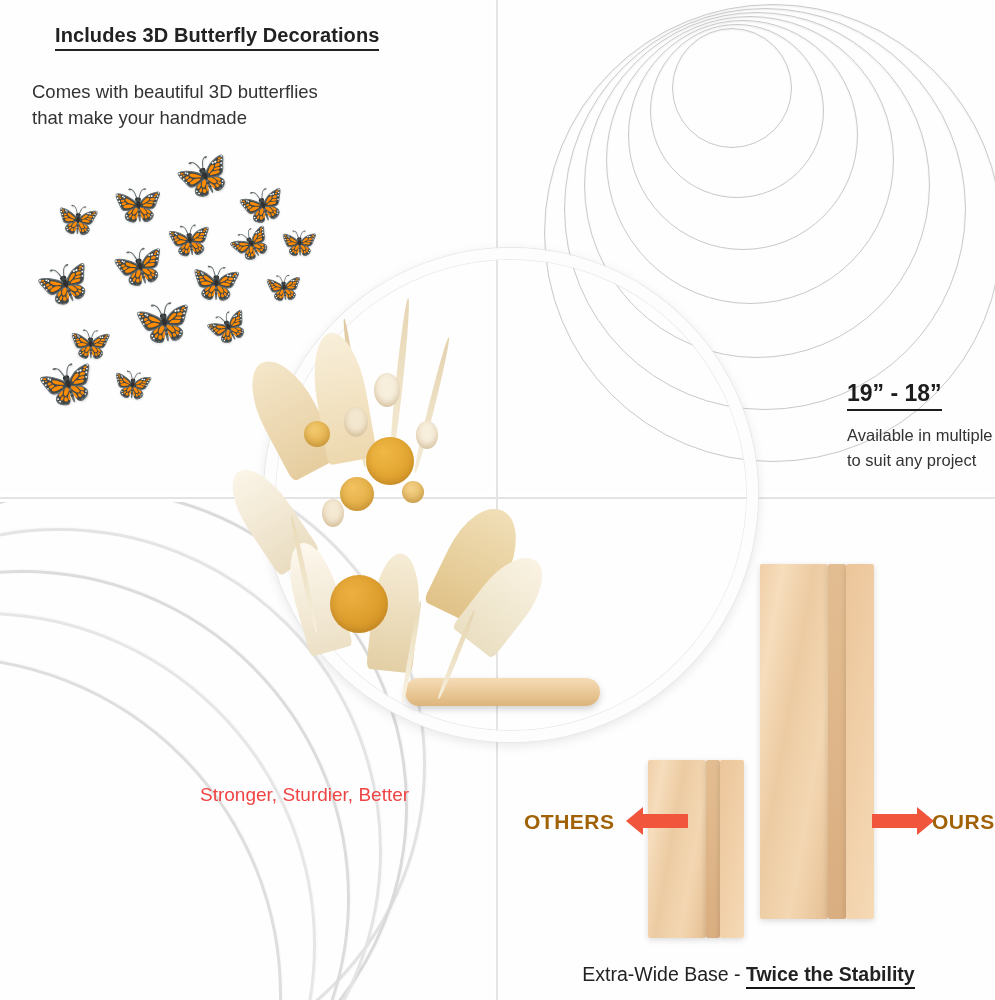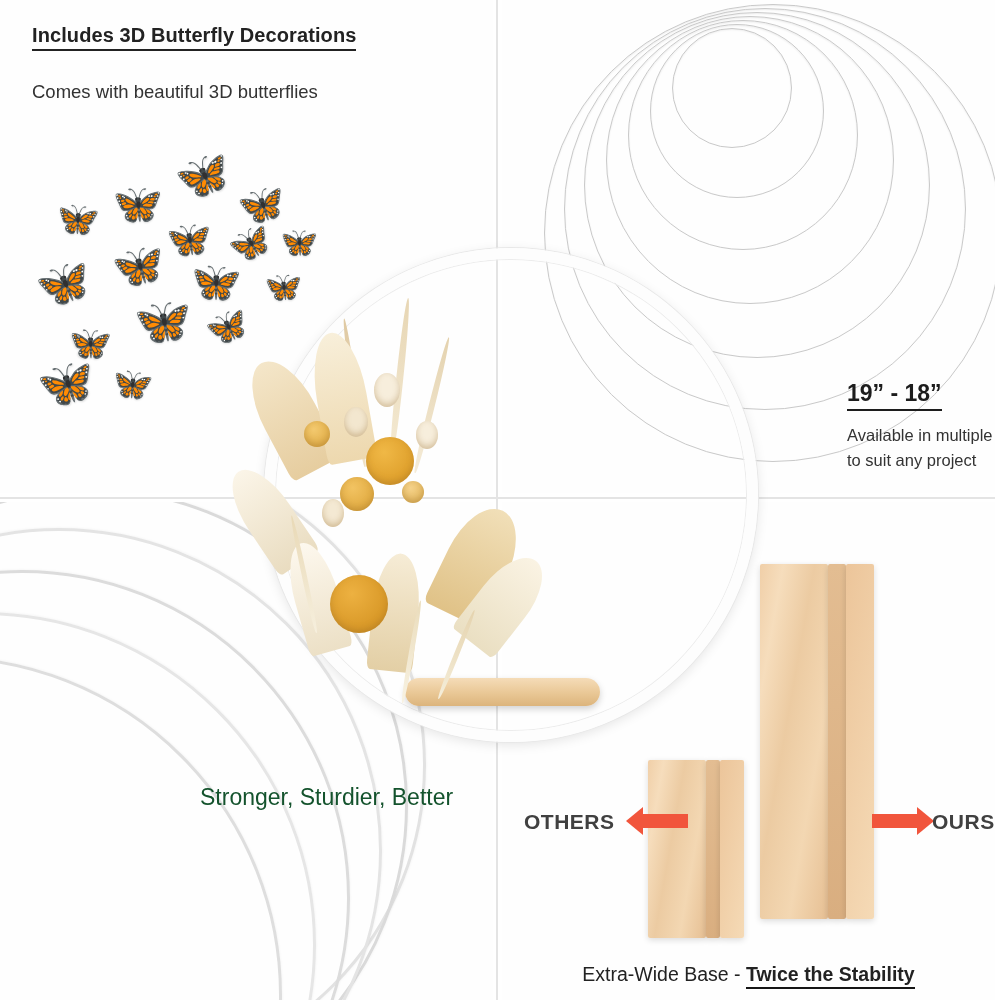--- a/index.html
+++ b/index.html
@@ -45,20 +45,21 @@
 
   
   .headline {
     font-weight: bold;
     font-size: 20px;
     color: #222;
     border-bottom: 2px solid #222;
     display: inline-block;
     padding-bottom: 2px;
     letter-spacing: .1px;
+    margin-left: 23px;
   }
   .body-text {
     font-size: 18.5px;
     line-height: 26px;
     color: #333;
   }
 
   
   .tl-text {
     position: absolute;
@@ -121,21 +122,21 @@
     border-radius: 50%;
     border: 3px solid #dedede;
     box-shadow: 0 0 3px rgba(0,0,0,.06);
   }
   .bl-caption {
     position: absolute;
     left: 200px; top: 282px;
     width: 290px;
     text-align: left;
   }
-  .bl-line1 { font-size: 23px; color: #14532d; }
+  .bl-line1 { font-size: 19px; color: #ef4444; }
   .bl-line2 {
     margin-top: 10px;
     font-size: 21px;
     font-weight: bold;
     color: #151515;
     border-bottom: 2px solid #151515;
     display: inline-block;
     padding-bottom: 2px;
   }
 
@@ -148,21 +149,21 @@
   .wood-face {
     background: linear-gradient(100deg,#f0cfa8 0%,#f6ddbc 18%,#eccba2 42%,#f3d7b2 70%,#e6bf93 100%);
   }
   .wood-side {
     background: linear-gradient(180deg,#e3bd92 0%,#d9ae80 100%);
   }
   .cmp-label {
     position: absolute;
     font-size: 21px;
     font-weight: bold;
-    color: #404040;
+    color: #a16207;
     letter-spacing: .5px;
   }
   .arrow {
     position: absolute;
     height: 14px;
     background: #f1553c;
   }
   .arrow::after {
     content: "";
     position: absolute;
@@ -239,20 +240,21 @@
 <div class="board">
 
   <div class="divider-v"></div>
   <div class="divider-h"></div>
 
   <div class="quad q-tl">
     <div class="tl-text">
       <div class="headline">Includes 3D Butterfly Decorations</div>
       <div class="body-text tl-sub">
         <div>Comes with beautiful 3D butterflies</div>
+        <div>that make your handmade</div>
       </div>
     </div>
 
     <div class="butterfly-field">
       <span class="bfly" style="left:160px; top:4px;  font-size:44px; transform:rotate(-12deg);">🦋</span>
       <span class="bfly" style="left:96px;  top:34px; font-size:40px; transform:rotate(8deg);">🦋</span>
       <span class="bfly" style="left:222px; top:36px; font-size:38px; transform:rotate(-6deg);">🦋</span>
       <span class="bfly" style="left:40px;  top:52px; font-size:34px; transform:rotate(16deg);">🦋</span>
       <span class="bfly" style="left:150px; top:72px; font-size:36px; transform:rotate(4deg);">🦋</span>
       <span class="bfly" style="left:213px; top:76px; font-size:34px; transform:rotate(-18deg);">🦋</span>

